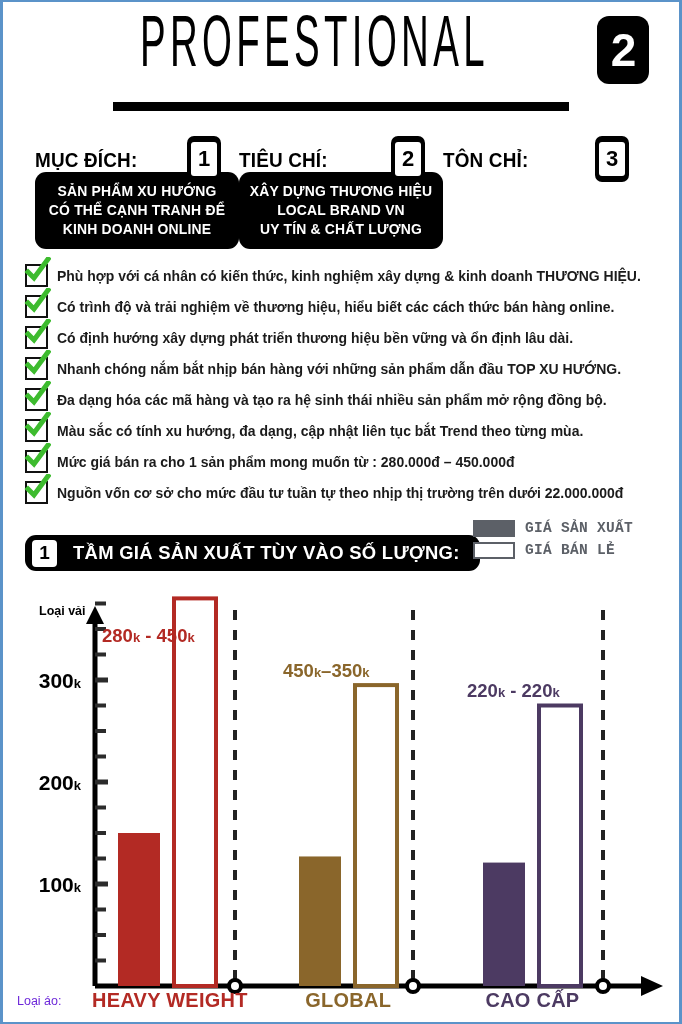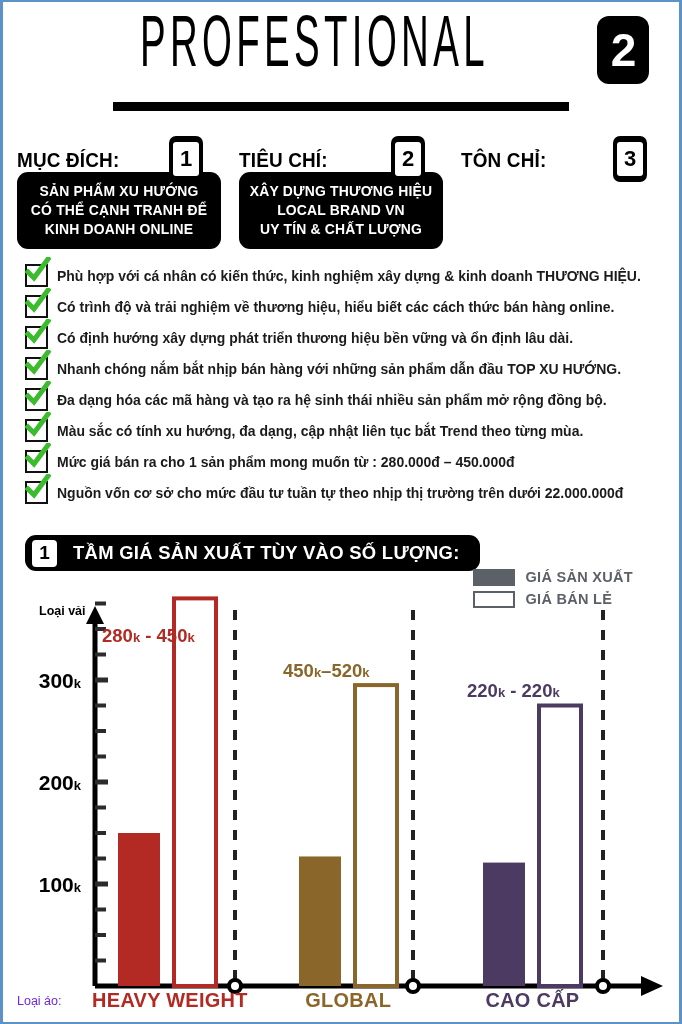--- a/index.html
+++ b/index.html
@@ -34,21 +34,21 @@
   .title-badge{
     width:52px;height:68px;background:#000;color:#fff;border-radius:12px;
     display:flex;align-items:center;justify-content:center;
     font-size:46px;font-weight:700;margin-left:-6px;
   }
   .title-rule{
     position:absolute;left:110px;right:110px;top:100px;height:9px;background:#000;
   }
 
   
-  .cards{position:absolute;left:14px;right:14px;top:134px;display:flex;justify-content:space-between;}
+  .cards{position:absolute;left:14px;right:14px;top:134px;display:flex;justify-content:center;}
   .card{position:relative;width:204px;}
   .card-head{display:flex;align-items:flex-end;justify-content:flex-start;height:36px;}
   .card-title{
     font-size:21px;font-weight:700;color:#000;letter-spacing:.2px;
     transform:scaleX(0.9);transform-origin:left bottom;white-space:nowrap;
   }
   .card-num{
     position:absolute;right:18px;top:0;width:34px;height:46px;
     background:#000;border-radius:7px;display:flex;align-items:center;justify-content:center;
   }
@@ -85,21 +85,21 @@
     padding:0 14px 0 7px;
   }
   .chart-head-num{
     width:25px;height:27px;background:#fff;border-radius:4px;color:#000;
     display:flex;align-items:center;justify-content:center;font-size:19px;font-weight:700;margin-right:10px;
   }
   .chart-head-title{
     color:#fff;font-size:19px;font-weight:700;letter-spacing:.3px;
     transform:scaleX(0.97);white-space:nowrap;
   }
-  .legend{position:absolute;right:46px;top:564px;}
+  .legend{position:absolute;right:46px;top:515px;font-family:Liberation Mono, monospace;}
   .legend-row{display:flex;align-items:center;height:22px;}
   .legend-sw{width:42px;height:17px;margin-right:10px;box-sizing:border-box;}
   .legend-sw.filled{background:#5c6067;}
   .legend-sw.hollow{background:#fff;border:2px solid #5c6067;}
   .legend-label{font-size:14.5px;font-weight:700;color:#5c6067;letter-spacing:.3px;}
 
   
   .axis-caption{position:absolute;left:36px;top:602px;font-size:12.5px;font-weight:700;color:#000;}
   .chart{position:absolute;left:0;top:0;width:682px;height:1024px;pointer-events:none;}
   .cat-row{position:absolute;left:0;right:0;top:988px;height:30px;}
@@ -281,21 +281,21 @@
       <line x1="410" y1="608" x2="410" y2="984" stroke="#222" stroke-width="4" stroke-dasharray="10 10"></line>
       <circle cx="410" cy="984" r="6" fill="#fff" stroke="#000" stroke-width="4"></circle>
       <rect x="480" y="860.58" width="42" height="123.41999999999996" fill="#4c3a62"></rect>
       <rect x="536" y="703.5" width="42" height="280.5" fill="#fff" stroke="#4c3a62" stroke-width="4"></rect>
       <line x1="600" y1="608" x2="600" y2="984" stroke="#222" stroke-width="4" stroke-dasharray="10 10"></line>
       <circle cx="600" cy="984" r="6" fill="#fff" stroke="#000" stroke-width="4"></circle>
     </svg>
 
   <div id="barlabels">
       <div class="barlabel" style="color: rgb(179, 42, 36); left: 99px; top: 614px; margin-top: 9px;"><span>280</span><span class="k">k</span><span> - </span><span>450</span><span class="k">k</span></div>
-      <div class="barlabel" style="color: rgb(138, 102, 43); left: 280px; top: 658px;"><span>450</span><span class="k">k</span><span>–</span><span>520</span><span class="k">k</span></div>
+      <div class="barlabel" style="color: rgb(138, 102, 43); left: 280px; top: 658px;"><span>450</span><span class="k">k</span><span>–</span><span>350</span><span class="k">k</span></div>
       <div class="barlabel" style="color: rgb(76, 58, 98); left: 464px; top: 678px;"><span>220</span><span class="k">k</span><span> - </span><span>220</span><span class="k">k</span></div>
     </div>
 
   <div class="cat-row">
     <div class="cat-pre">Loại áo:</div>
     <div class="cat" id="cat0" style="left: 85px; color: rgb(179, 42, 36);">HEAVY WEIGHT</div>
     <div class="cat" id="cat1" style="left: 300px; color: rgb(138, 102, 43);">GLOBAL</div>
     <div class="cat" id="cat2" style="left: 480px; color: rgb(76, 58, 98);">CAO CẤP</div>
   </div>
 

